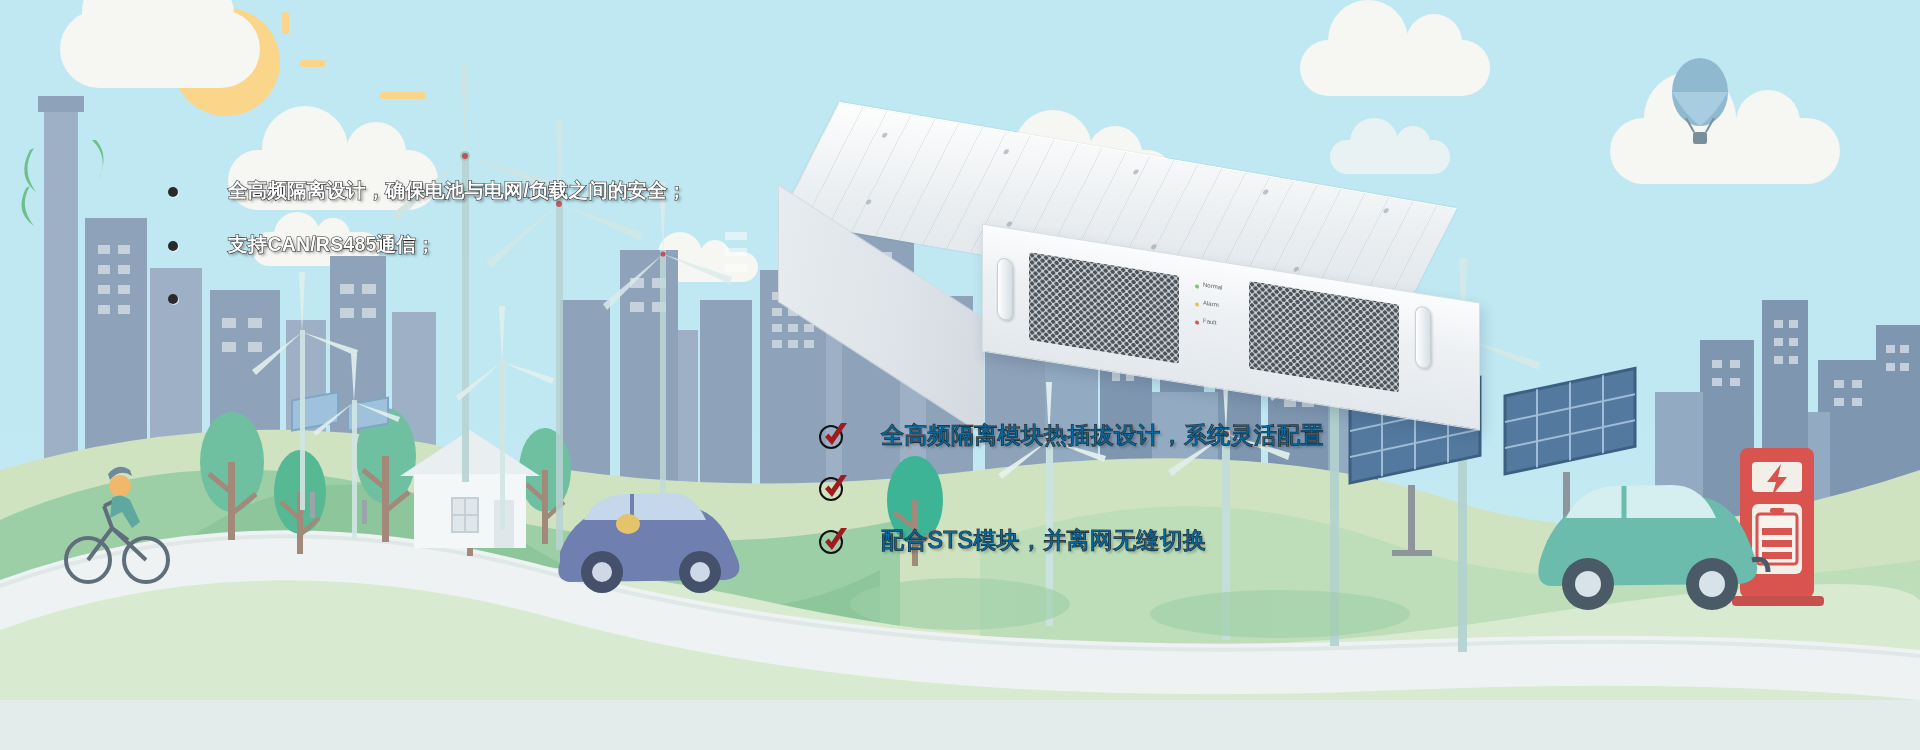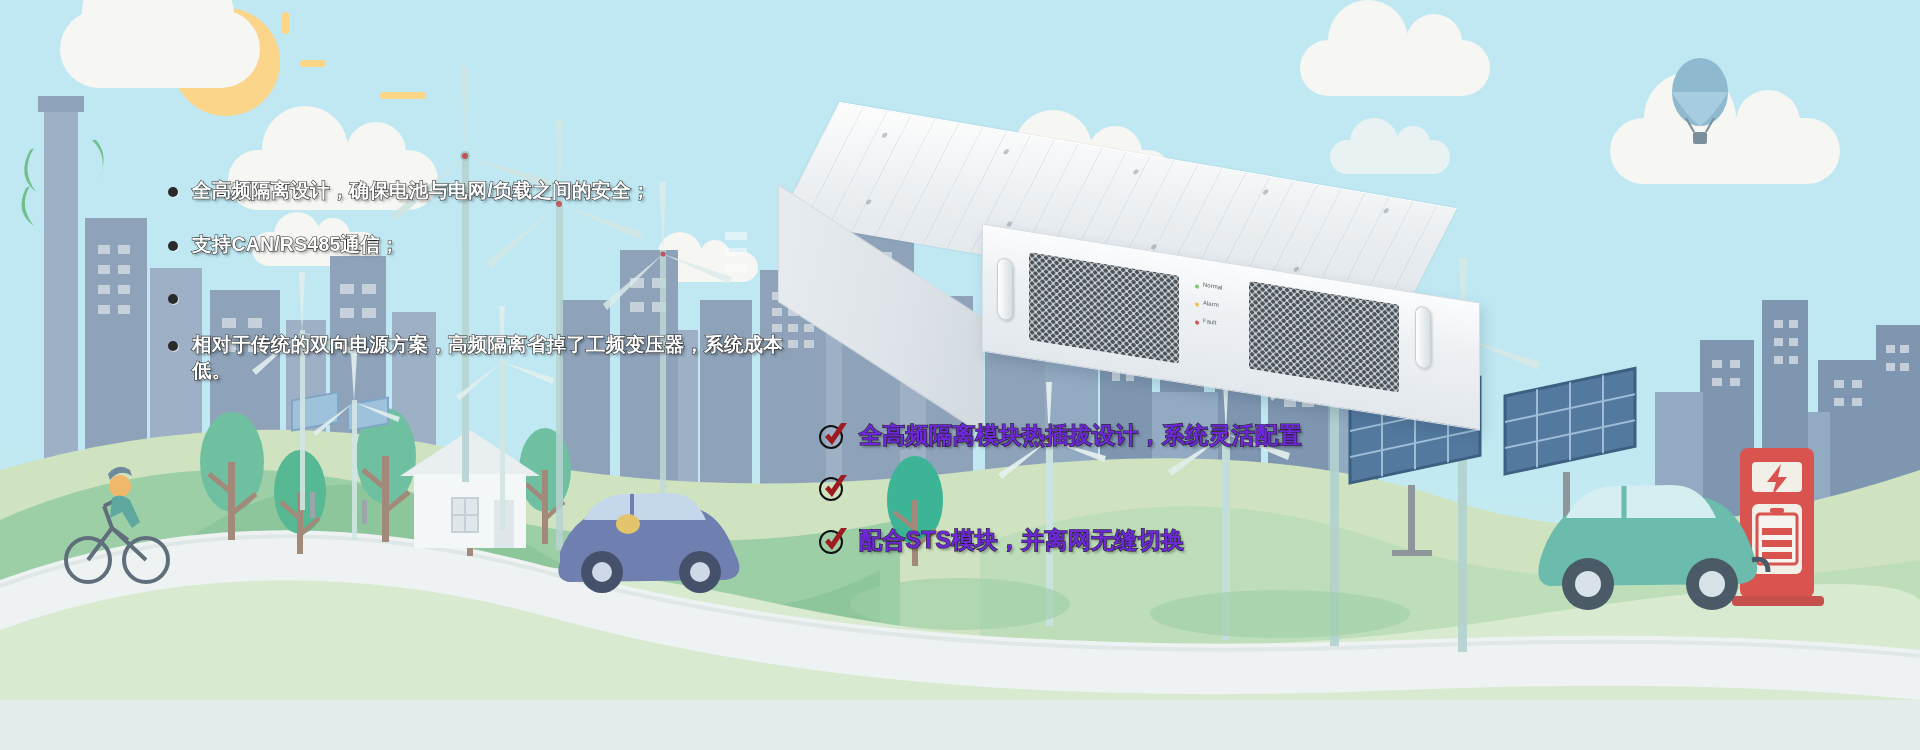--- a/index.html
+++ b/index.html
@@ -64,21 +64,21 @@
     letter-spacing:1px; white-space:nowrap;
     -webkit-text-stroke:2.5px #2e2e2e;
     paint-order:stroke fill;
     text-shadow:5px 5px 5px rgba(0,0,0,.45);
     font-family:"Liberation Sans","DejaVu Sans",sans-serif;
   }
   .title .gap { display:inline-block; width:38px; }
 
   
   .bullets { position:absolute; left:168px; top:178px; width:620px; }
-  .bullet { display:flex; align-items:flex-start; margin-bottom:28px; }
+  .bullet { display:flex; align-items:flex-start; margin-bottom:28px;gap:36px; }
   .bullet .dot {
     width:10px; height:10px; border-radius:50%; background:#2a2a2a;
     margin:9px 14px 0 0; flex:0 0 auto;
     box-shadow:1px 1px 0 rgba(255,255,255,.6);
   }
   .bullet .txt {
     font-size:19.5px; font-weight:bold; color:#ffffff;
     -webkit-text-stroke:1.1px #303030; paint-order:stroke fill;
     text-shadow:2px 2px 3px rgba(0,0,0,.4);
     line-height:1.32; letter-spacing:.2px;
@@ -88,24 +88,24 @@
   
   .checks { position:absolute; left:818px; top:420px; }
   .chk-row { display:flex; align-items:center; margin-bottom:22px; }
   .chk-ico { position:relative; width:30px; height:30px; flex:0 0 auto; margin-right:11px; }
   .chk-ico .ring {
     position:absolute; left:1px; top:4px; width:24px; height:24px;
     border:2.5px solid #111; border-radius:50%;
   }
   .chk-ico .tick { position:absolute; left:2px; top:0px; }
   .chk-txt {
-    font-size:23px; font-weight:bold; color:#6d28d9;
+    font-size:23px; font-weight:normal; color:#0369a1;
     -webkit-text-stroke:1.2px #2f2f2f; paint-order:stroke fill;
     text-shadow:2px 2px 3px rgba(0,0,0,.40);
-    white-space:nowrap; letter-spacing:.3px;
+    white-space:nowrap; letter-spacing:.3px;margin-left:22px;
   }
 
   
   .device { position:absolute; left:770px; top:155px; width:710px; height:250px; }
   .dev-top {
     position:absolute; left:12px; top:0; width:672px; height:118px;
     background:linear-gradient(175deg,#fdfdfd 0%,#e9edf0 55%,#dfe5ea 100%);
     transform:skewX(-27deg) skewY(9.0deg);
     border-top:1px solid #fff;
     box-shadow:0 0 2px rgba(0,0,0,.15);
@@ -538,24 +538,20 @@
       <span class="dot"></span>
       <span class="txt">全高频隔离设计，确保电池与电网/负载之间的安全；</span>
     </div>
     <div class="bullet">
       <span class="dot"></span>
       <span class="txt">支持CAN/RS485通信；</span>
     </div>
     <div class="bullet">
       <span class="dot"></span>
     </div>
-    <div class="bullet b4">
-      <span class="dot"></span>
-      <span class="txt">相对于传统的双向电源方案，高频隔离省掉了工频变压器，系统成本低。</span>
-    </div>
   </div>
 
   <div class="device">
 
     <div class="dev-top">
       <div class="dev-top-lines"></div>
       <div class="dev-hole" style="left:60px;  top:20px;"></div>
       <div class="dev-hole" style="left:190px; top:16px;"></div>
       <div class="dev-hole" style="left:330px; top:14px;"></div>
       <div class="dev-hole" style="left:470px; top:12px;"></div>

